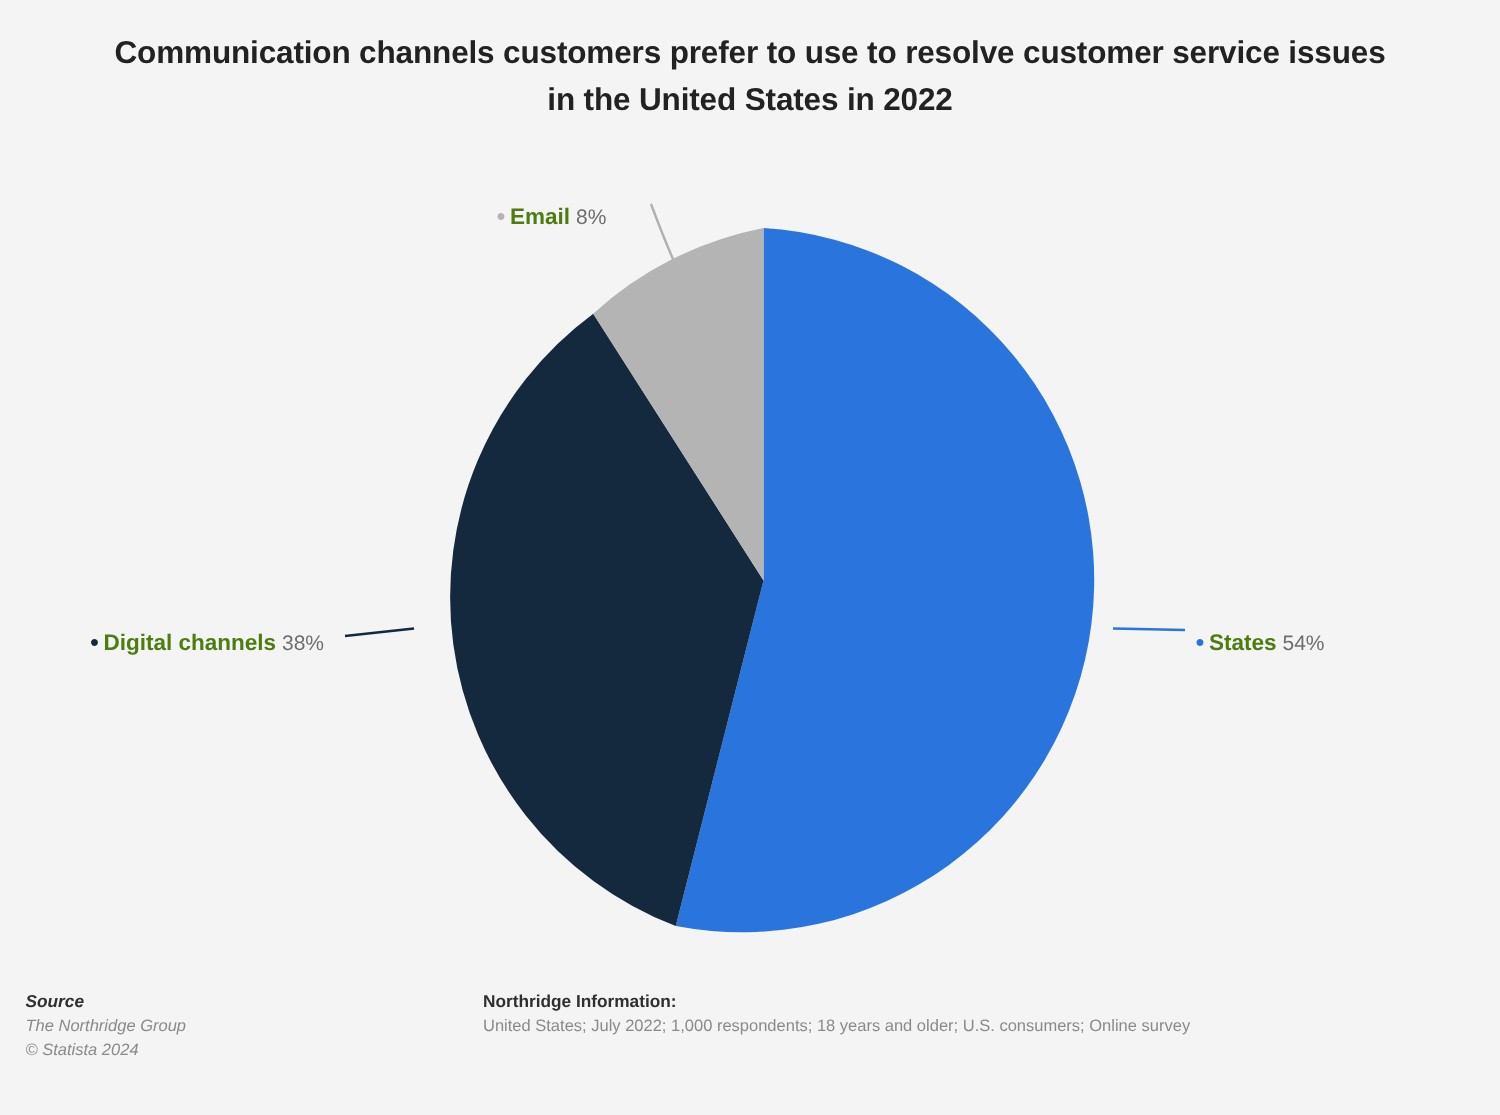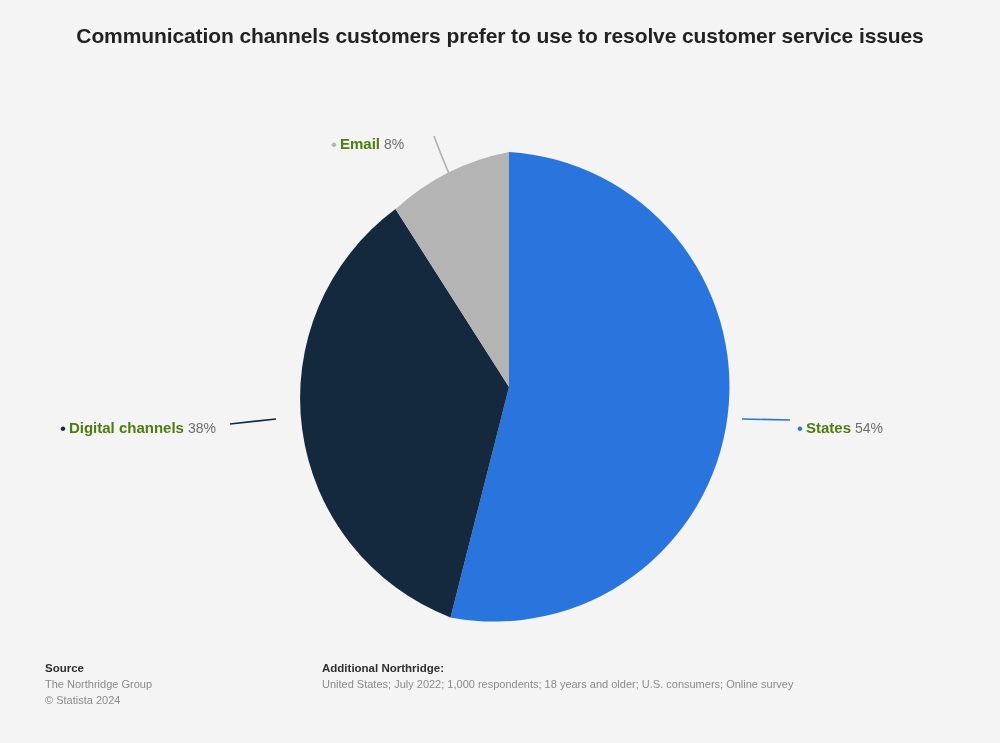--- a/index.html
+++ b/index.html
@@ -92,22 +92,23 @@
   
   .footer {
     position: absolute;
     left: 0;
     top: 655px;
     width: 1000px;
     height: 88px;
   }
   .footer-col-source {
     position: absolute;
-    left: 45px;
+    left: 17px;
     top: 5px;
+    font-style: italic;
   }
   .footer-col-info {
     position: absolute;
     left: 322px;
     top: 5px;
   }
   .foot-head {
     font-size: 11.5px;
     font-weight: bold;
     color: #2f2f2f;
@@ -120,20 +121,21 @@
   }
 </style>
 </head>
 <body>
 
 <div id="chart-root">
 
   <div class="chart-title">
     <span>Communication channels customers prefer to use to resolve customer service issues</span>
     <br>
+    <span>in the United States in 2022</span>
   </div>
 
   <div class="pie-area">
     <svg class="pie-svg" width="1000" height="660" viewBox="0 0 1000 660">
 
       <path d="M 742 419 L 790 420" stroke="#2a75dd" stroke-width="1.6" fill="none"></path>
       <path d="M 276 419 L 230 424" stroke="#14283e" stroke-width="1.6" fill="none"></path>
       <path d="M 453 182 C 447 170, 440 152, 434 136" stroke="#b0b0b0" stroke-width="1.6" fill="none"></path>
 
       <path d="M 509 387 L 509 152 A 235 235 0 1 1 450.5 617.4 Z" fill="#2a75dd"></path>
@@ -156,18 +158,18 @@
     </div>
   </div>
 
   <div class="footer">
     <div class="footer-col-source">
       <div class="foot-head">Source</div>
       <div class="foot-line">The Northridge Group</div>
       <div class="foot-line">© Statista 2024</div>
     </div>
     <div class="footer-col-info">
-      <div class="foot-head">Additional Northridge:</div>
+      <div class="foot-head">Northridge Information:</div>
       <div class="foot-line">United States; July 2022; 1,000 respondents; 18 years and older; U.S. consumers; Online survey</div>
     </div>
   </div>
 
 </div>
 
 </body></html>

